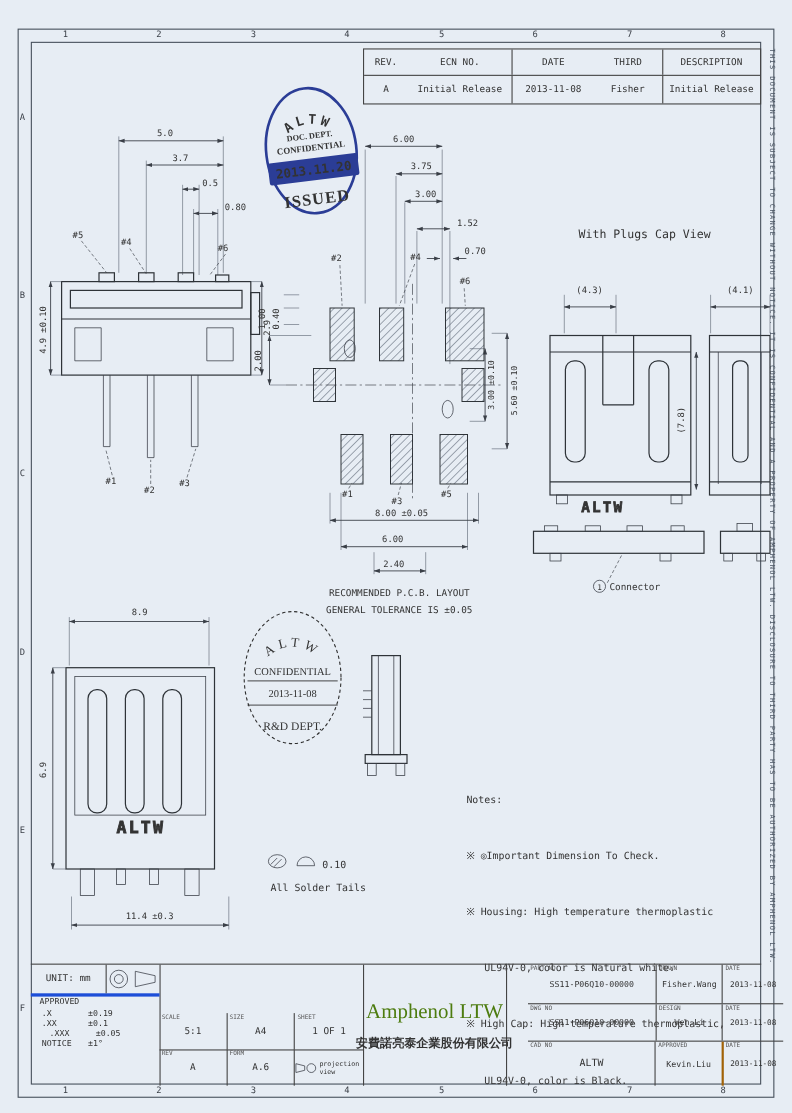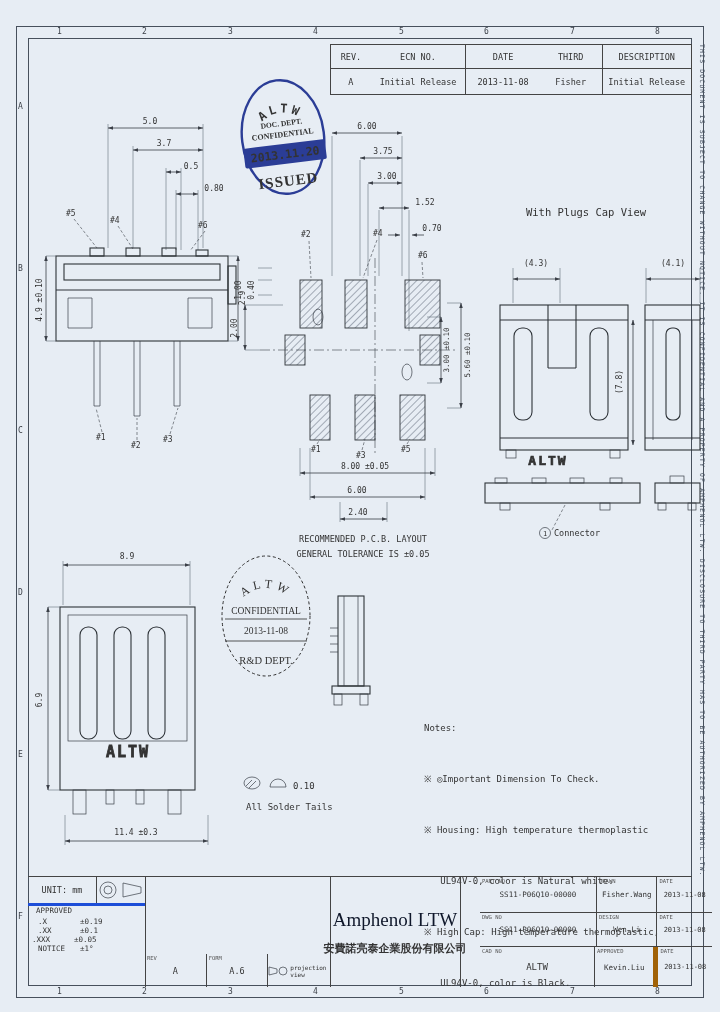--- a/index.html
+++ b/index.html
@@ -360,50 +360,64 @@
   <div class="abs" style="left:0;top:26px;width:117px;height:84px;font-size:7.5px">
     <div style="margin:3px 0 2px 8px">APPROVED</div>
     <div style="display:flex;margin-left:10px">
         <span style="width:42px">.X</span>
         <span>±0.19</span>
       </div>
     <div style="display:flex;margin-left:10px">
         <span style="width:42px">.XX</span>
         <span>±0.1</span>
       </div>
-    <div style="display:flex;margin-left:4px">
+    <div style="display:flex;margin-left:17px">
         <span style="width:42px">.XXX</span>
         <span>±0.05</span>
       </div>
     <div style="display:flex;margin-left:10px">
         <span style="width:42px">NOTICE</span>
         <span>±1°</span>
       </div>
   </div>
 
+  <div class="abs" style="left:117px;top:44px;width:185px;height:33px;border-bottom:1px solid #444;display:flex">
+    <div style="position:relative;width:61px;border-right:1px solid #444">
+      <span class="lbl">SCALE</span>
+      <div class="cellv">5:1</div>
+    </div>
+    <div style="position:relative;width:61px;border-right:1px solid #444">
+      <span class="lbl">SIZE</span>
+      <div class="cellv">A4</div>
+    </div>
+    <div style="position:relative;width:62px">
+      <span class="lbl">SHEET</span>
+      <div class="cellv">1 OF 1</div>
+    </div>
+  </div>
   <div class="abs" style="left:117px;top:77px;width:185px;height:33px;display:flex">
     <div style="position:relative;width:61px;border-right:1px solid #444">
       <span class="lbl">REV</span>
       <div class="cellv">A</div>
     </div>
     <div style="position:relative;width:61px;border-right:1px solid #444">
       <span class="lbl">FORM</span>
       <div class="cellv">A.6</div>
     </div>
     <div style="position:relative;width:62px;display:flex;align-items:center;justify-content:center;gap:2px">
       <svg style="position:static" width="20" height="12" viewBox="0 0 20 12">
         <path class="thin" d="M1,2 L9,4 L9,8 L1,10 Z"></path>
         <circle class="thin" cx="15" cy="6" r="4"></circle>
       </svg>
       <span style="font-size:6px">projection view</span>
     </div>
   </div>
 
   <div class="abs" style="left:302px;top:0;width:130px;height:110px;display:flex;flex-direction:column;align-items:center;justify-content:center">
-    <div class="serifer" style="font-size:19px;color:#0f172a;white-space:nowrap">Amphenol LTW</div>
+    <div class="serifer" style="font-size:19px;color:#4d7c0f;white-space:nowrap">Amphenol LTW</div>
     <div style="font-size:11px;font-weight:bold;margin-top:10px;white-space:nowrap">安費諾亮泰企業股份有限公司</div>
   </div>
 
   <div class="abs" style="left:452px;top:0;width:232px;height:110px;font-size:8px">
     <div style="display:flex;height:36px;border-bottom:1px solid #444;box-sizing:border-box">
       <div style="position:relative;width:117px;border-right:1px solid #444">
         <span class="lbl">PART NO</span>
         <div class="cellv" style="font-size:7.5px">SS11-P06Q10-00000</div>
       </div>
       <div style="position:relative;width:60px;border-right:1px solid #444">
@@ -427,21 +441,21 @@
       <div style="position:relative;width:55px">
         <span class="lbl">DATE</span>
         <div class="cellv" style="font-size:7px">2013-11-08</div>
       </div>
     </div>
     <div style="display:flex;height:40px">
       <div style="position:relative;width:117px;border-right:1px solid #444">
         <span class="lbl">CAD NO</span>
         <div class="cellv" style="font-size:9px">ALTW</div>
       </div>
-      <div style="position:relative;width:60px;border-right:5px solid #a16207">
+      <div style="position:relative;width:60px;border-right:2px solid #a16207">
         <span class="lbl">APPROVED</span>
         <div class="cellv" style="font-size:7.5px">Kevin.Liu</div>
       </div>
       <div style="position:relative;width:55px">
         <span class="lbl">DATE</span>
         <div class="cellv" style="font-size:7px">2013-11-08</div>
       </div>
     </div>
   </div>
 </div>

